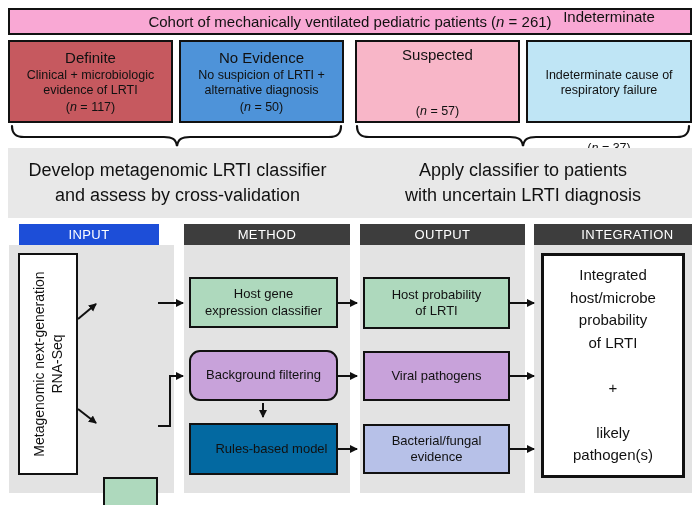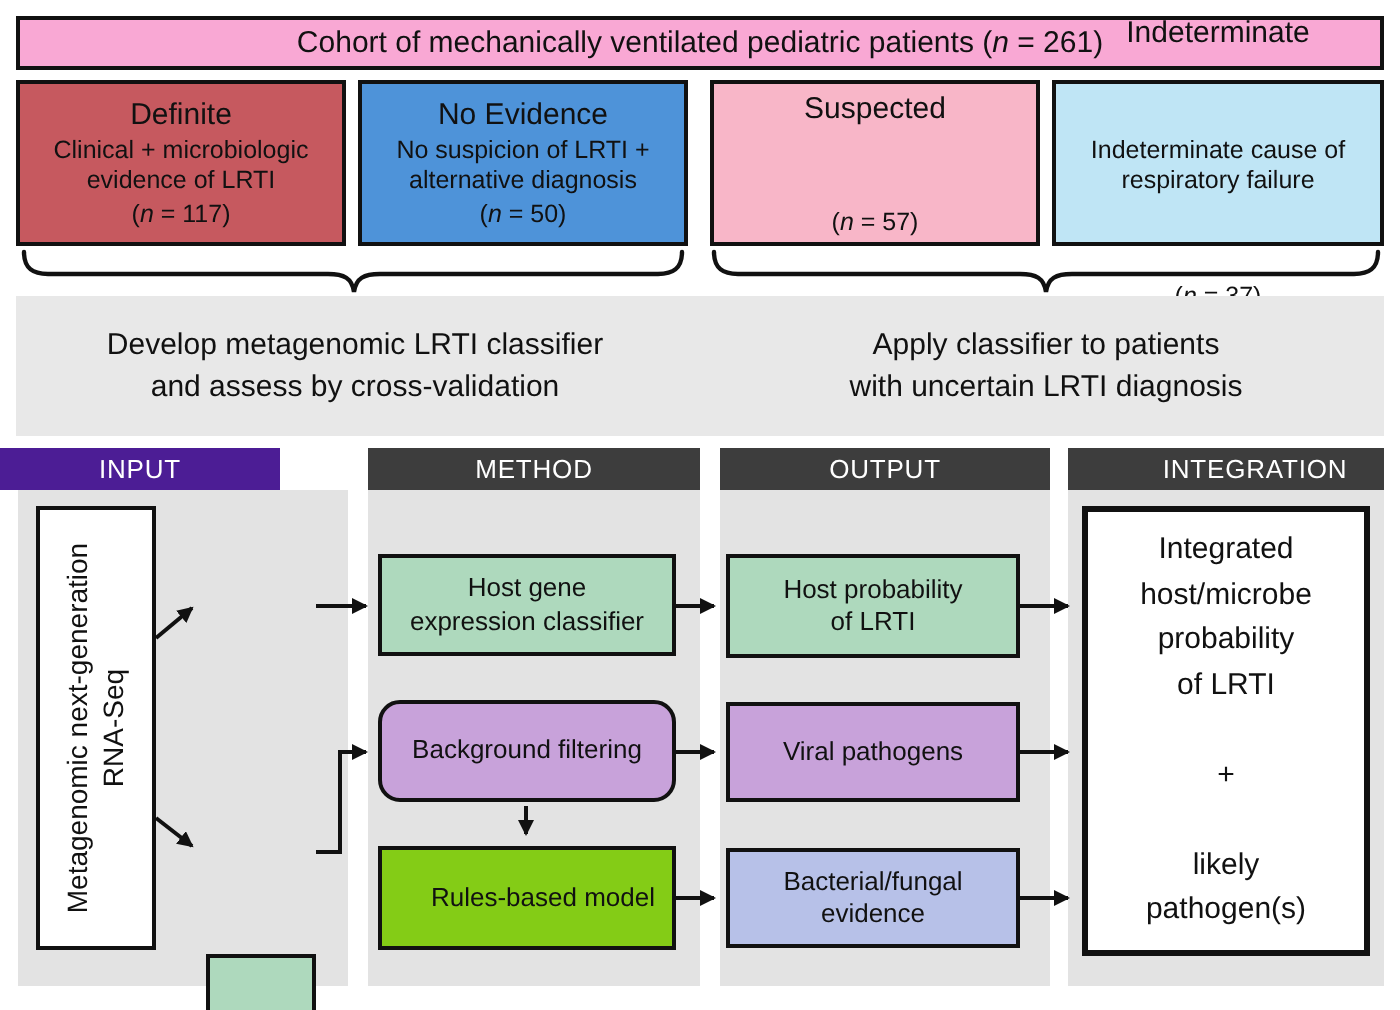--- a/index.html
+++ b/index.html
@@ -15,21 +15,21 @@
   
   .group{top:40px;height:83px;border:2px solid #111;display:flex;flex-direction:column;
          align-items:center;justify-content:center;text-align:center;padding:3px 2px;}
   .g-title{font-size:15px;margin-bottom:2px;}
   .g-desc{font-size:12.5px;line-height:1.18;white-space:pre-line;}
   .g-n{font-size:12.5px;margin-top:3px;}
 
   
   .band{left:8px;top:148px;width:684px;height:70px;}
   .band-text{position:absolute;top:0;height:100%;display:flex;align-items:center;
-             justify-content:center;text-align:center;font-size:15px;line-height:1.4;
+             justify-content:center;text-align:center;font-size:18px;line-height:1.4;
              white-space:pre-line;}
   .band-left{left:2px;width:335px;}
   .band-right{left:347px;width:336px;}
 
   
   .col-header{top:224px;height:21px;color:#fff;display:flex;align-items:center;
               justify-content:center;font-size:13px;letter-spacing:0.4px;}
   .col-bg{top:245px;height:248px;}
 
   
@@ -80,21 +80,21 @@
     <path d="M 357 126 C 357 134 361 137 369 137 L 510 137 C 518 137 522 139 523 146 C 524 139 528 137 536 137 L 677 137 C 685 137 689 134 689 126" fill="none" stroke="#111" stroke-width="2.2" stroke-linecap="round"></path>
   </svg>
 
   <div class="abs band" style="background-color: rgb(232, 232, 232);">
     <div class="band-text band-left">Develop metagenomic LRTI classifier
 and assess by cross-validation</div>
     <div class="band-text band-right">Apply classifier to patients
 with uncertain LRTI diagnosis</div>
   </div>
 
-  <div class="abs col-header" style="left: 0; width: 140px; background-color: #4c1d95;">INPUT</div>
+  <div class="abs col-header" style="left: 19px; width: 140px; background-color: #1d4ed8;">INPUT</div>
   <div class="abs col-header" style="left: 184px; width: 166px; background-color: rgb(61, 61, 61);">METHOD</div>
   <div class="abs col-header" style="left: 360px; width: 165px; background-color: rgb(61, 61, 61);">OUTPUT</div>
   <div class="abs col-header" style="left: 534px; width: 158px; background-color: rgb(61, 61, 61); padding-left: 29px;">INTEGRATION</div>
 
   <div class="abs col-bg" style="left: 9px; width: 165px; background-color: rgb(227, 227, 227);"></div>
   <div class="abs col-bg" style="left: 184px; width: 166px; background-color: rgb(227, 227, 227);"></div>
   <div class="abs col-bg" style="left: 360px; width: 165px; background-color: rgb(227, 227, 227);"></div>
   <div class="abs col-bg" style="left: 534px; width: 158px; background-color: rgb(227, 227, 227);"></div>
 
   <div class="abs fbox vtext" style="left:18px;top:253px;width:60px;height:222px;background:#fff;">
@@ -102,21 +102,21 @@
 RNA-Seq</span>
   </div>
   <div class="abs fbox vtext" style="left: 103px; top: 255px; width: 55px; height: 97px; background-color: rgb(174, 217, 189);">
     <span style="width:93px;font-size:13.5px;">Host
 counts</span>
   </div>
 
   <div class="abs fbox" style="left: 189px; top: 277px; width: 149px; height: 51px; background-color: rgb(174, 217, 189);">Host gene
 expression classifier</div>
   <div class="abs fbox" style="left: 189px; top: 350px; width: 149px; height: 51px; background-color: rgb(200, 162, 218); border-radius: 11px;">Background filtering</div>
-  <div class="abs fbox" style="left: 189px; top: 423px; width: 149px; height: 52px; background-color: #84cc16; padding-left: 16px;">Rules-based model</div>
+  <div class="abs fbox" style="left: 189px; top: 423px; width: 149px; height: 52px; background-color: #0369a1; padding-left: 16px;">Rules-based model</div>
 
   <div class="abs fbox" style="left: 363px; top: 277px; width: 147px; height: 52px; background-color: rgb(174, 217, 189);">Host probability
 of LRTI</div>
   <div class="abs fbox" style="left: 363px; top: 351px; width: 147px; height: 50px; background-color: rgb(200, 162, 218);">Viral pathogens</div>
   <div class="abs fbox" style="left: 363px; top: 424px; width: 147px; height: 50px; background-color: rgb(183, 193, 232);">Bacterial/fungal
 evidence</div>
 
   <div class="abs fbox integration" style="left:541px;top:253px;width:144px;height:225px;background:#fff;">Integrated
 host/microbe
 probability

